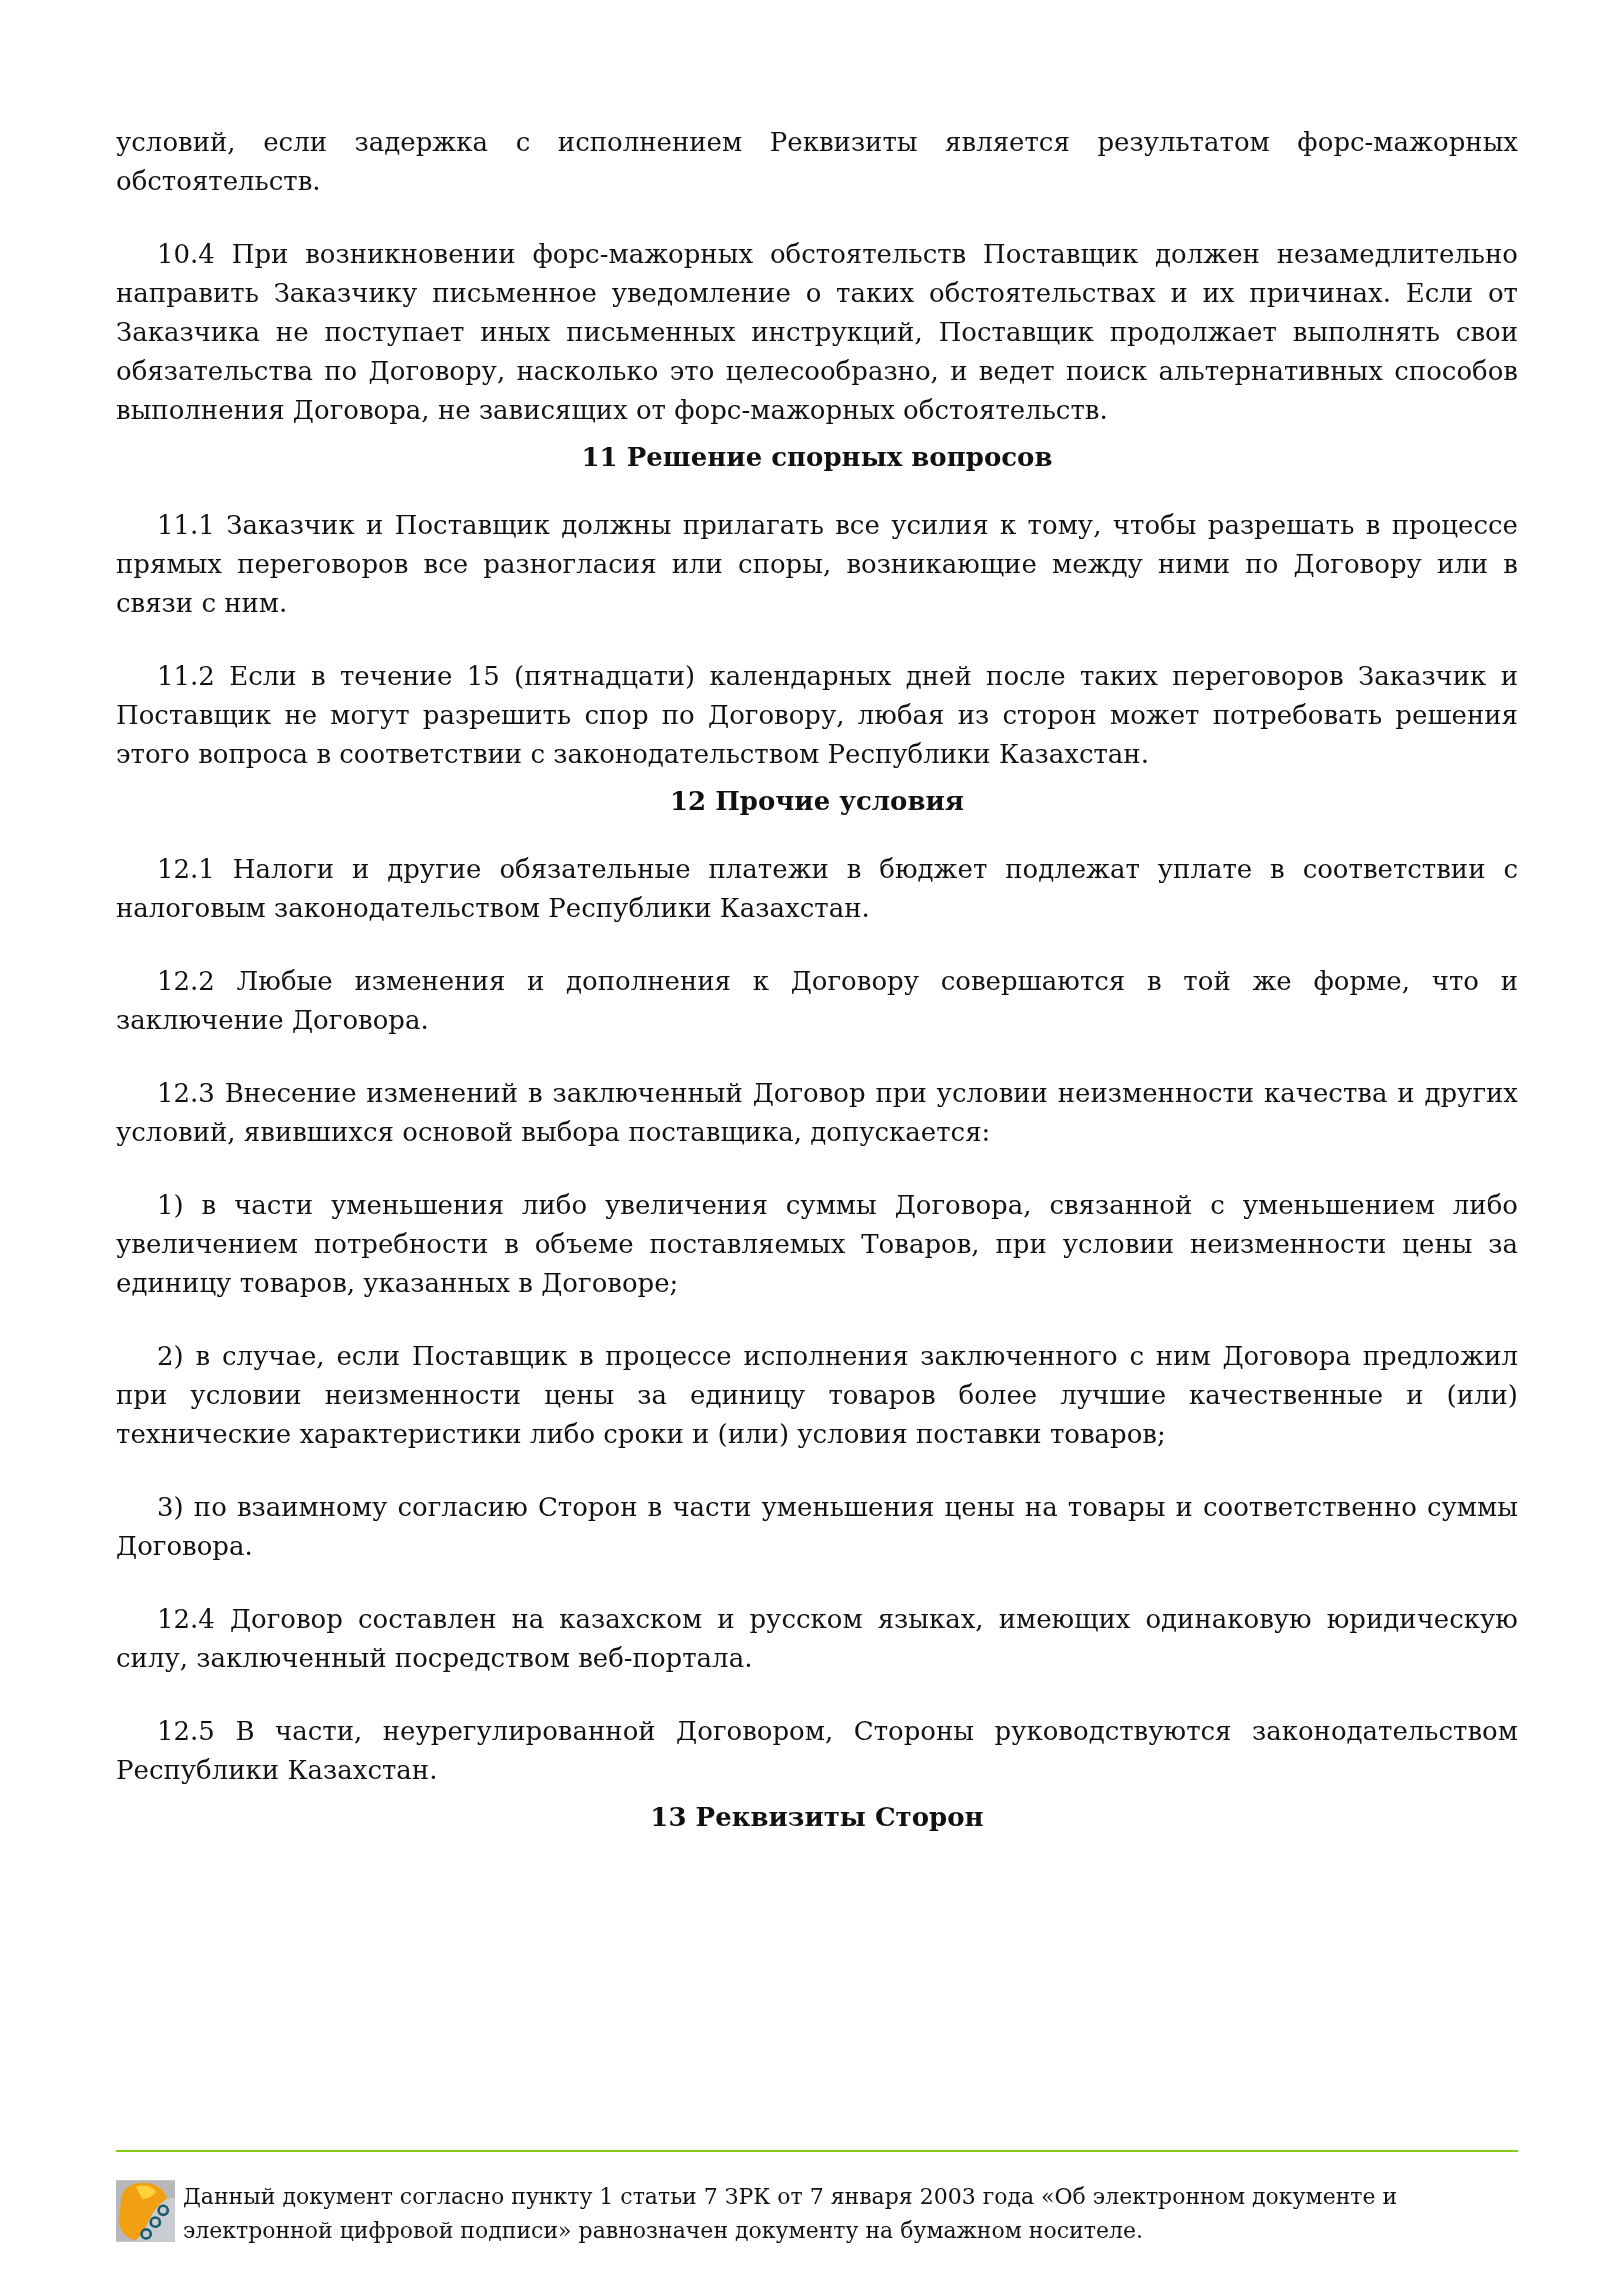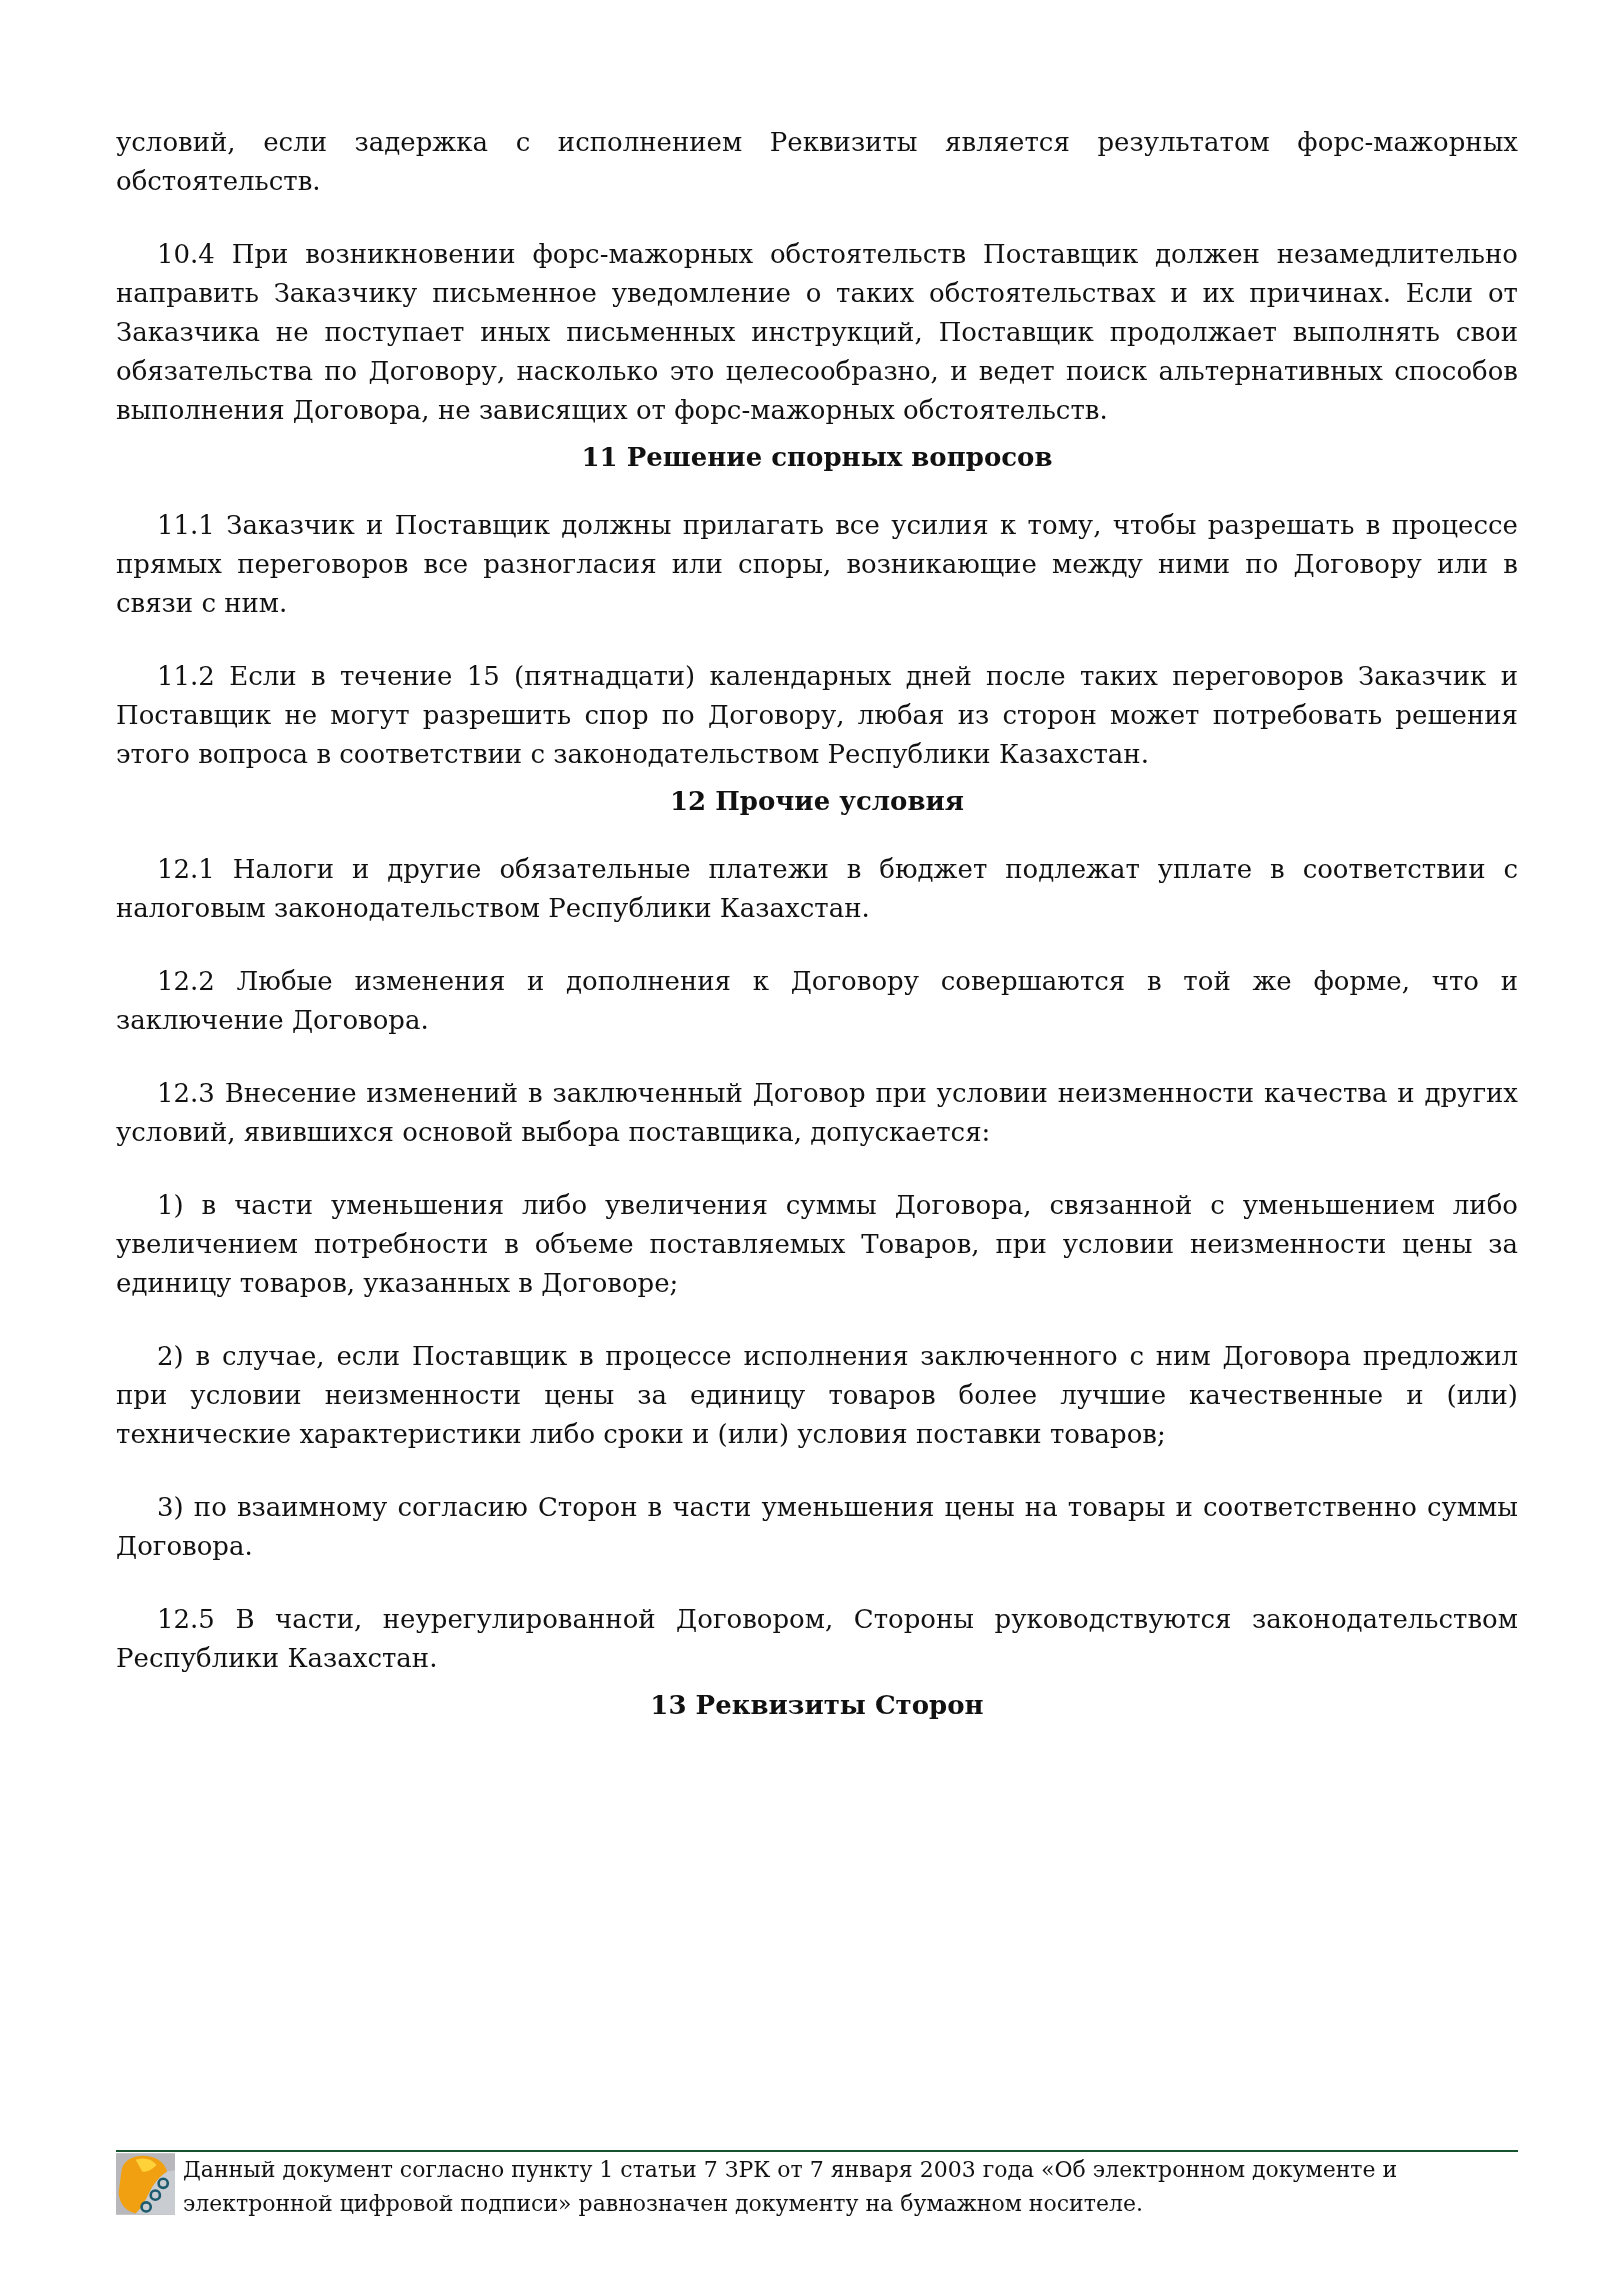--- a/index.html
+++ b/index.html
@@ -6,21 +6,21 @@
   body { width: 1623px; height: 2295px; position: relative; overflow: hidden; }
   .page {
     position: absolute; left: 116px; top: 123px; width: 1402px;
     font-family: "DejaVu Serif", serif; font-size: 26px; line-height: 39px; color: #111;
   }
   .para { text-align: justify; margin: 0 0 34px 0; text-indent: 41px; }
   .para.cont { text-indent: 0; }
   .heading { text-align: center; font-weight: bold; margin: -26px 0 29px 0; font-size: 26px; }
   .footer {
     position: absolute; left: 116px; top: 2150px; width: 1402px;
-    border-top: 2px solid #14532d; padding-top: 1px;
+    border-top: 2px solid #84cc16; padding-top: 28px;
     display: flex; align-items: flex-start;
   }
   .logo { width: 59px; height: 62px; margin-right: 7.9px; flex: none; }
   .footer-text { font-family: "DejaVu Serif", serif; font-size: 22px; line-height: 34px; color: #111; }
 </style>
 </head>
 <body>
 
 <div class="page">
   <p class="para cont">условий, если задержка с исполнением Реквизиты является результатом форс-мажорных обстоятельств.</p>
@@ -28,20 +28,21 @@
   <div class="heading">11 Решение спорных вопросов</div>
   <p class="para">11.1 Заказчик и Поставщик должны прилагать все усилия к тому, чтобы разрешать в процессе прямых переговоров все разногласия или споры, возникающие между ними по Договору или в связи с ним.</p>
   <p class="para">11.2 Если в течение 15 (пятнадцати) календарных дней после таких переговоров Заказчик и Поставщик не могут разрешить спор по Договору, любая из сторон может потребовать решения этого вопроса в соответствии с законодательством Республики Казахстан.</p>
   <div class="heading">12 Прочие условия</div>
   <p class="para">12.1 Налоги и другие обязательные платежи в бюджет подлежат уплате в соответствии с налоговым законодательством Республики Казахстан.</p>
   <p class="para">12.2 Любые изменения и дополнения к Договору совершаются в той же форме, что и заключение Договора.</p>
   <p class="para">12.3 Внесение изменений в заключенный Договор при условии неизменности качества и других условий, явившихся основой выбора поставщика, допускается:</p>
   <p class="para">1) в части уменьшения либо увеличения суммы Договора, связанной с уменьшением либо увеличением потребности в объеме поставляемых Товаров, при условии неизменности цены за единицу товаров, указанных в Договоре;</p>
   <p class="para">2) в случае, если Поставщик в процессе исполнения заключенного с ним Договора предложил при условии неизменности цены за единицу товаров более лучшие качественные и (или) технические характеристики либо сроки и (или) условия поставки товаров;</p>
   <p class="para">3) по взаимному согласию Сторон в части уменьшения цены на товары и соответственно суммы Договора.</p>
+  <p class="para">12.4 Договор составлен на казахском и русском языках, имеющих одинаковую юридическую силу, заключенный посредством веб-портала.</p>
   <p class="para">12.5 В части, неурегулированной Договором, Стороны руководствуются законодательством Республики Казахстан.</p>
   <div class="heading">13 Реквизиты Сторон</div>
 </div>
 
 <div class="footer">
   <svg class="logo" viewBox="0 0 90 94">
     <rect x="0" y="0" width="90" height="94" fill="#b8b8bc"></rect>
     <path d="M8 30 Q10 6 40 4 Q70 4 78 28 Q60 40 50 62 Q40 84 30 92 Q6 86 4 60 Z" fill="#f0a010"></path>
     <path d="M30 10 Q50 4 62 18 Q50 30 40 28 Z" fill="#ffd23a"></path>
     <path d="M78 28 Q60 40 50 62 Q40 84 30 92 L90 94 L90 26 Z" fill="#c9cdd2"></path>

